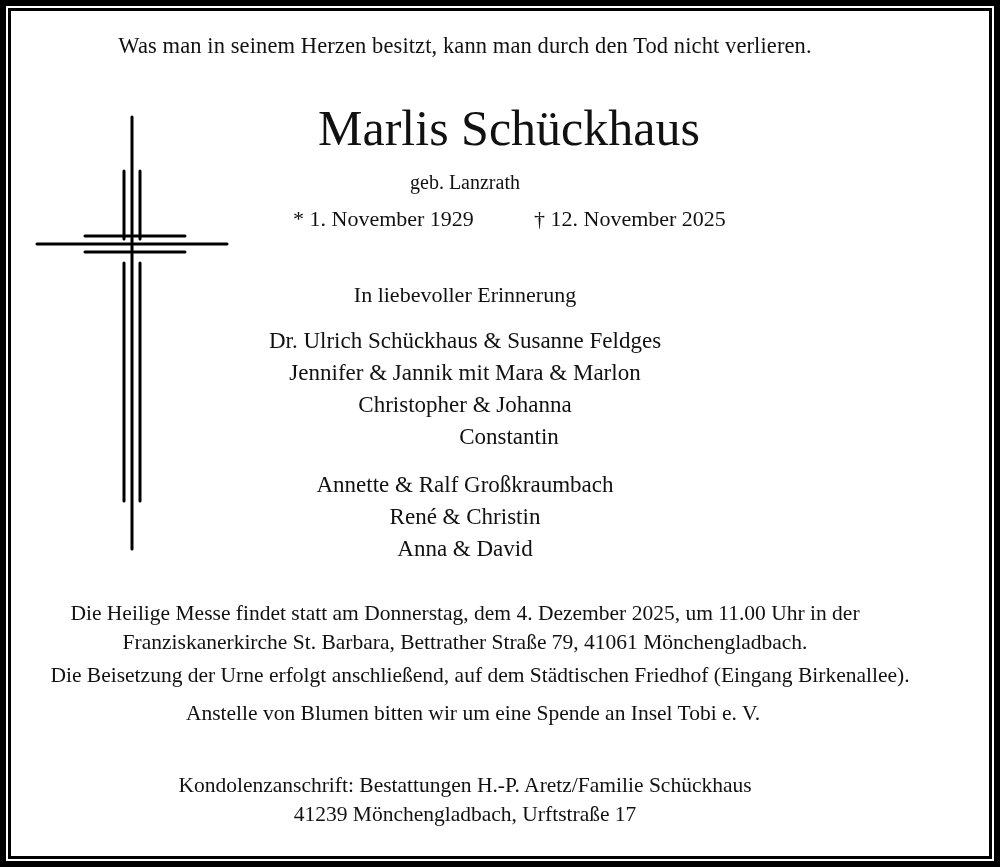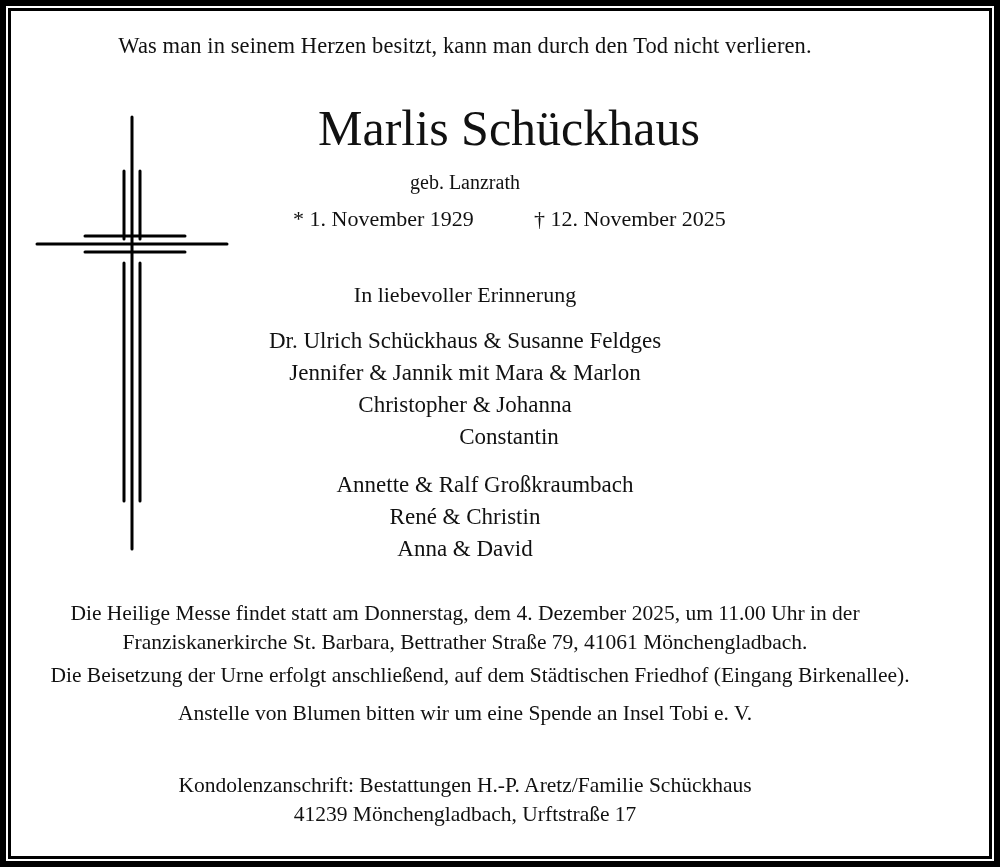--- a/index.html
+++ b/index.html
@@ -10,24 +10,24 @@
   .paper { position: absolute; left: 11px; top: 11px; right: 11px; bottom: 11px; background: #fff; }
   .line { position: absolute; left: 0; width: 908px; text-align: center; white-space: nowrap; }
   .motto { top: 22px; font-size: 22.5px; letter-spacing: 0.1px; }
   .name { top: 88px; left: 0; width: 996px; font-size: 50px; }
   .maiden { top: 160px; font-size: 20px; }
   .birth { position: absolute; left: 242px; top: 195px; font-size: 22px; white-space: nowrap; margin-left: 40px; }
   .death { position: absolute; left: 523px; top: 195px; font-size: 22px; white-space: nowrap; text-align: right; }
   .memory { top: 271px; font-size: 22px; }
   .fam { font-size: 23px; }
   .f1 { top: 317px; } .f2 { top: 349px; } .f3 { top: 381px; } .f4 { top: 413px; padding-left: 44px; }
-  .f5 { top: 461px; padding-left: 20px; } .f6 { top: 493px; } .f7 { top: 525px; }
+  .f5 { top: 461px; } .f6 { top: 493px; } .f7 { top: 525px; }
   .info { font-size: 21.5px; }
   .i1 { top: 590px; } .i2 { top: 619px; } .i3 { top: 652px; padding-left: 15px; }
-  .i4 { top: 690px; } .i5 { top: 719px; }
+  .i4 { top: 690px; padding-left: 8px; } .i5 { top: 719px; }
   .i6 { top: 762px; } .i7 { top: 791px; }
   .cross { position: absolute; left: 24px; top: 104px; width: 194px; height: 436px; }
 </style>
 </head>
 <body>
 
 <div class="frame-outer"></div>
 <div class="frame-gap"></div>
 <div class="frame-inner"></div>
 

